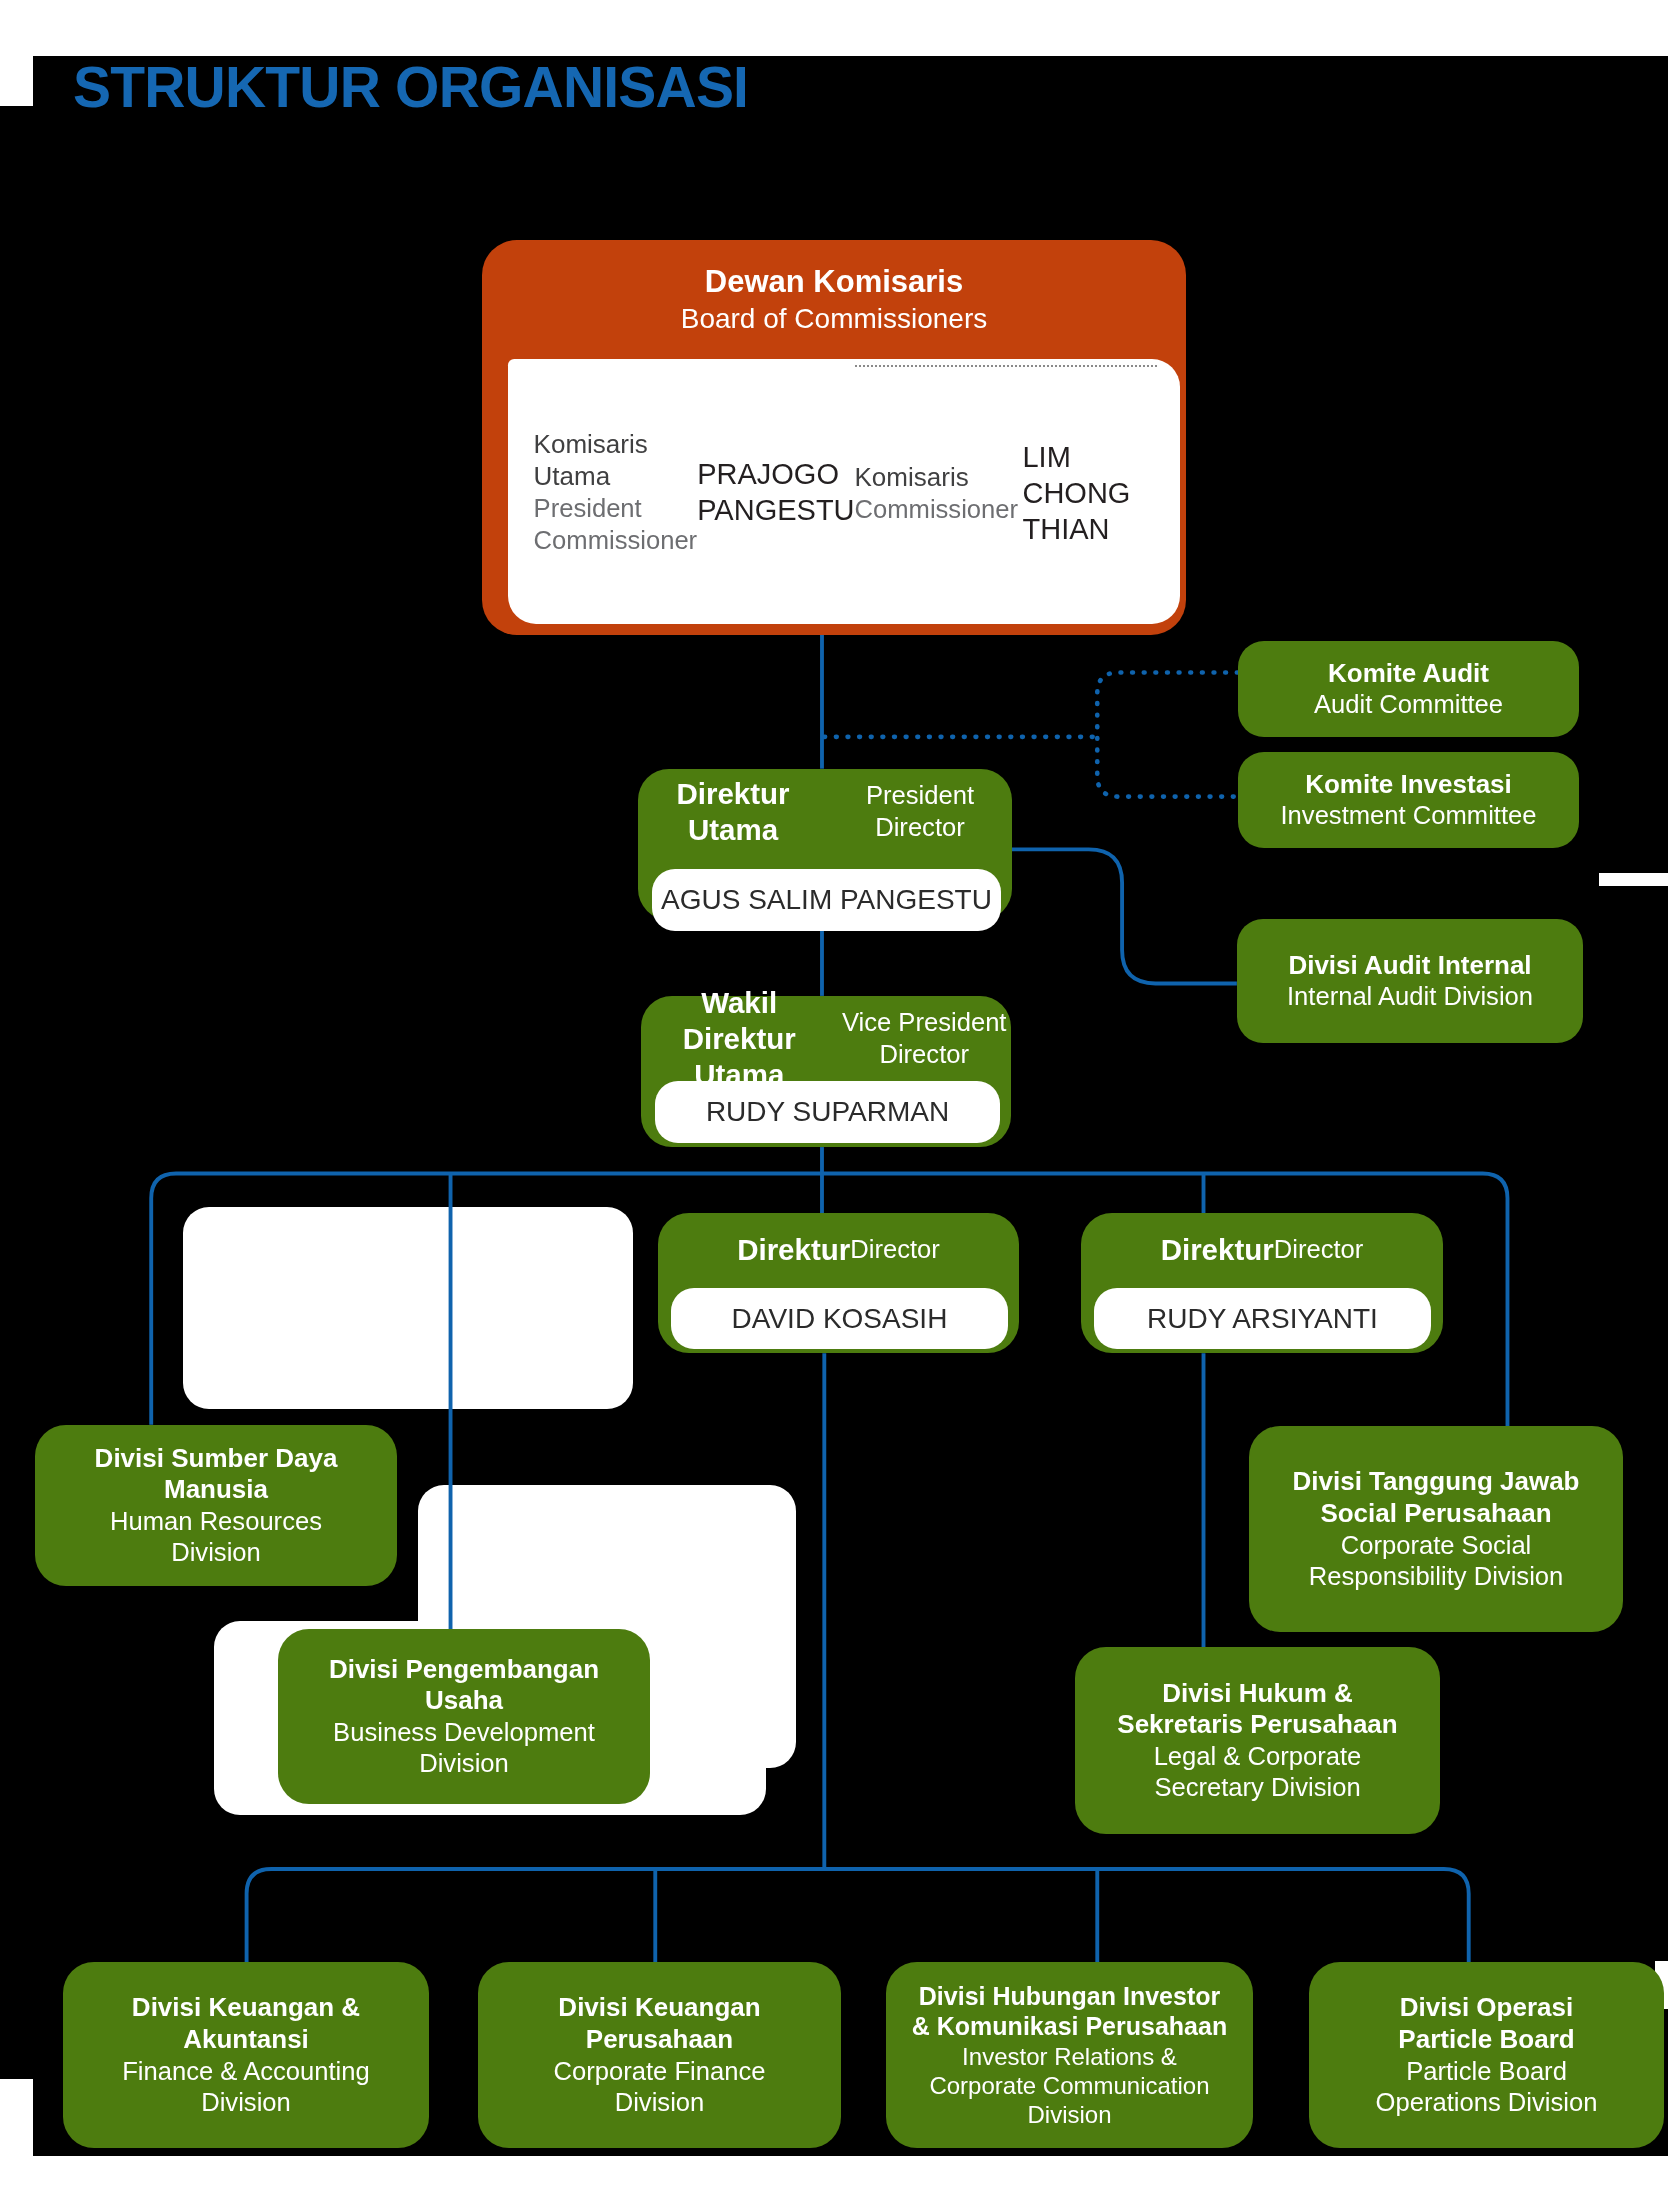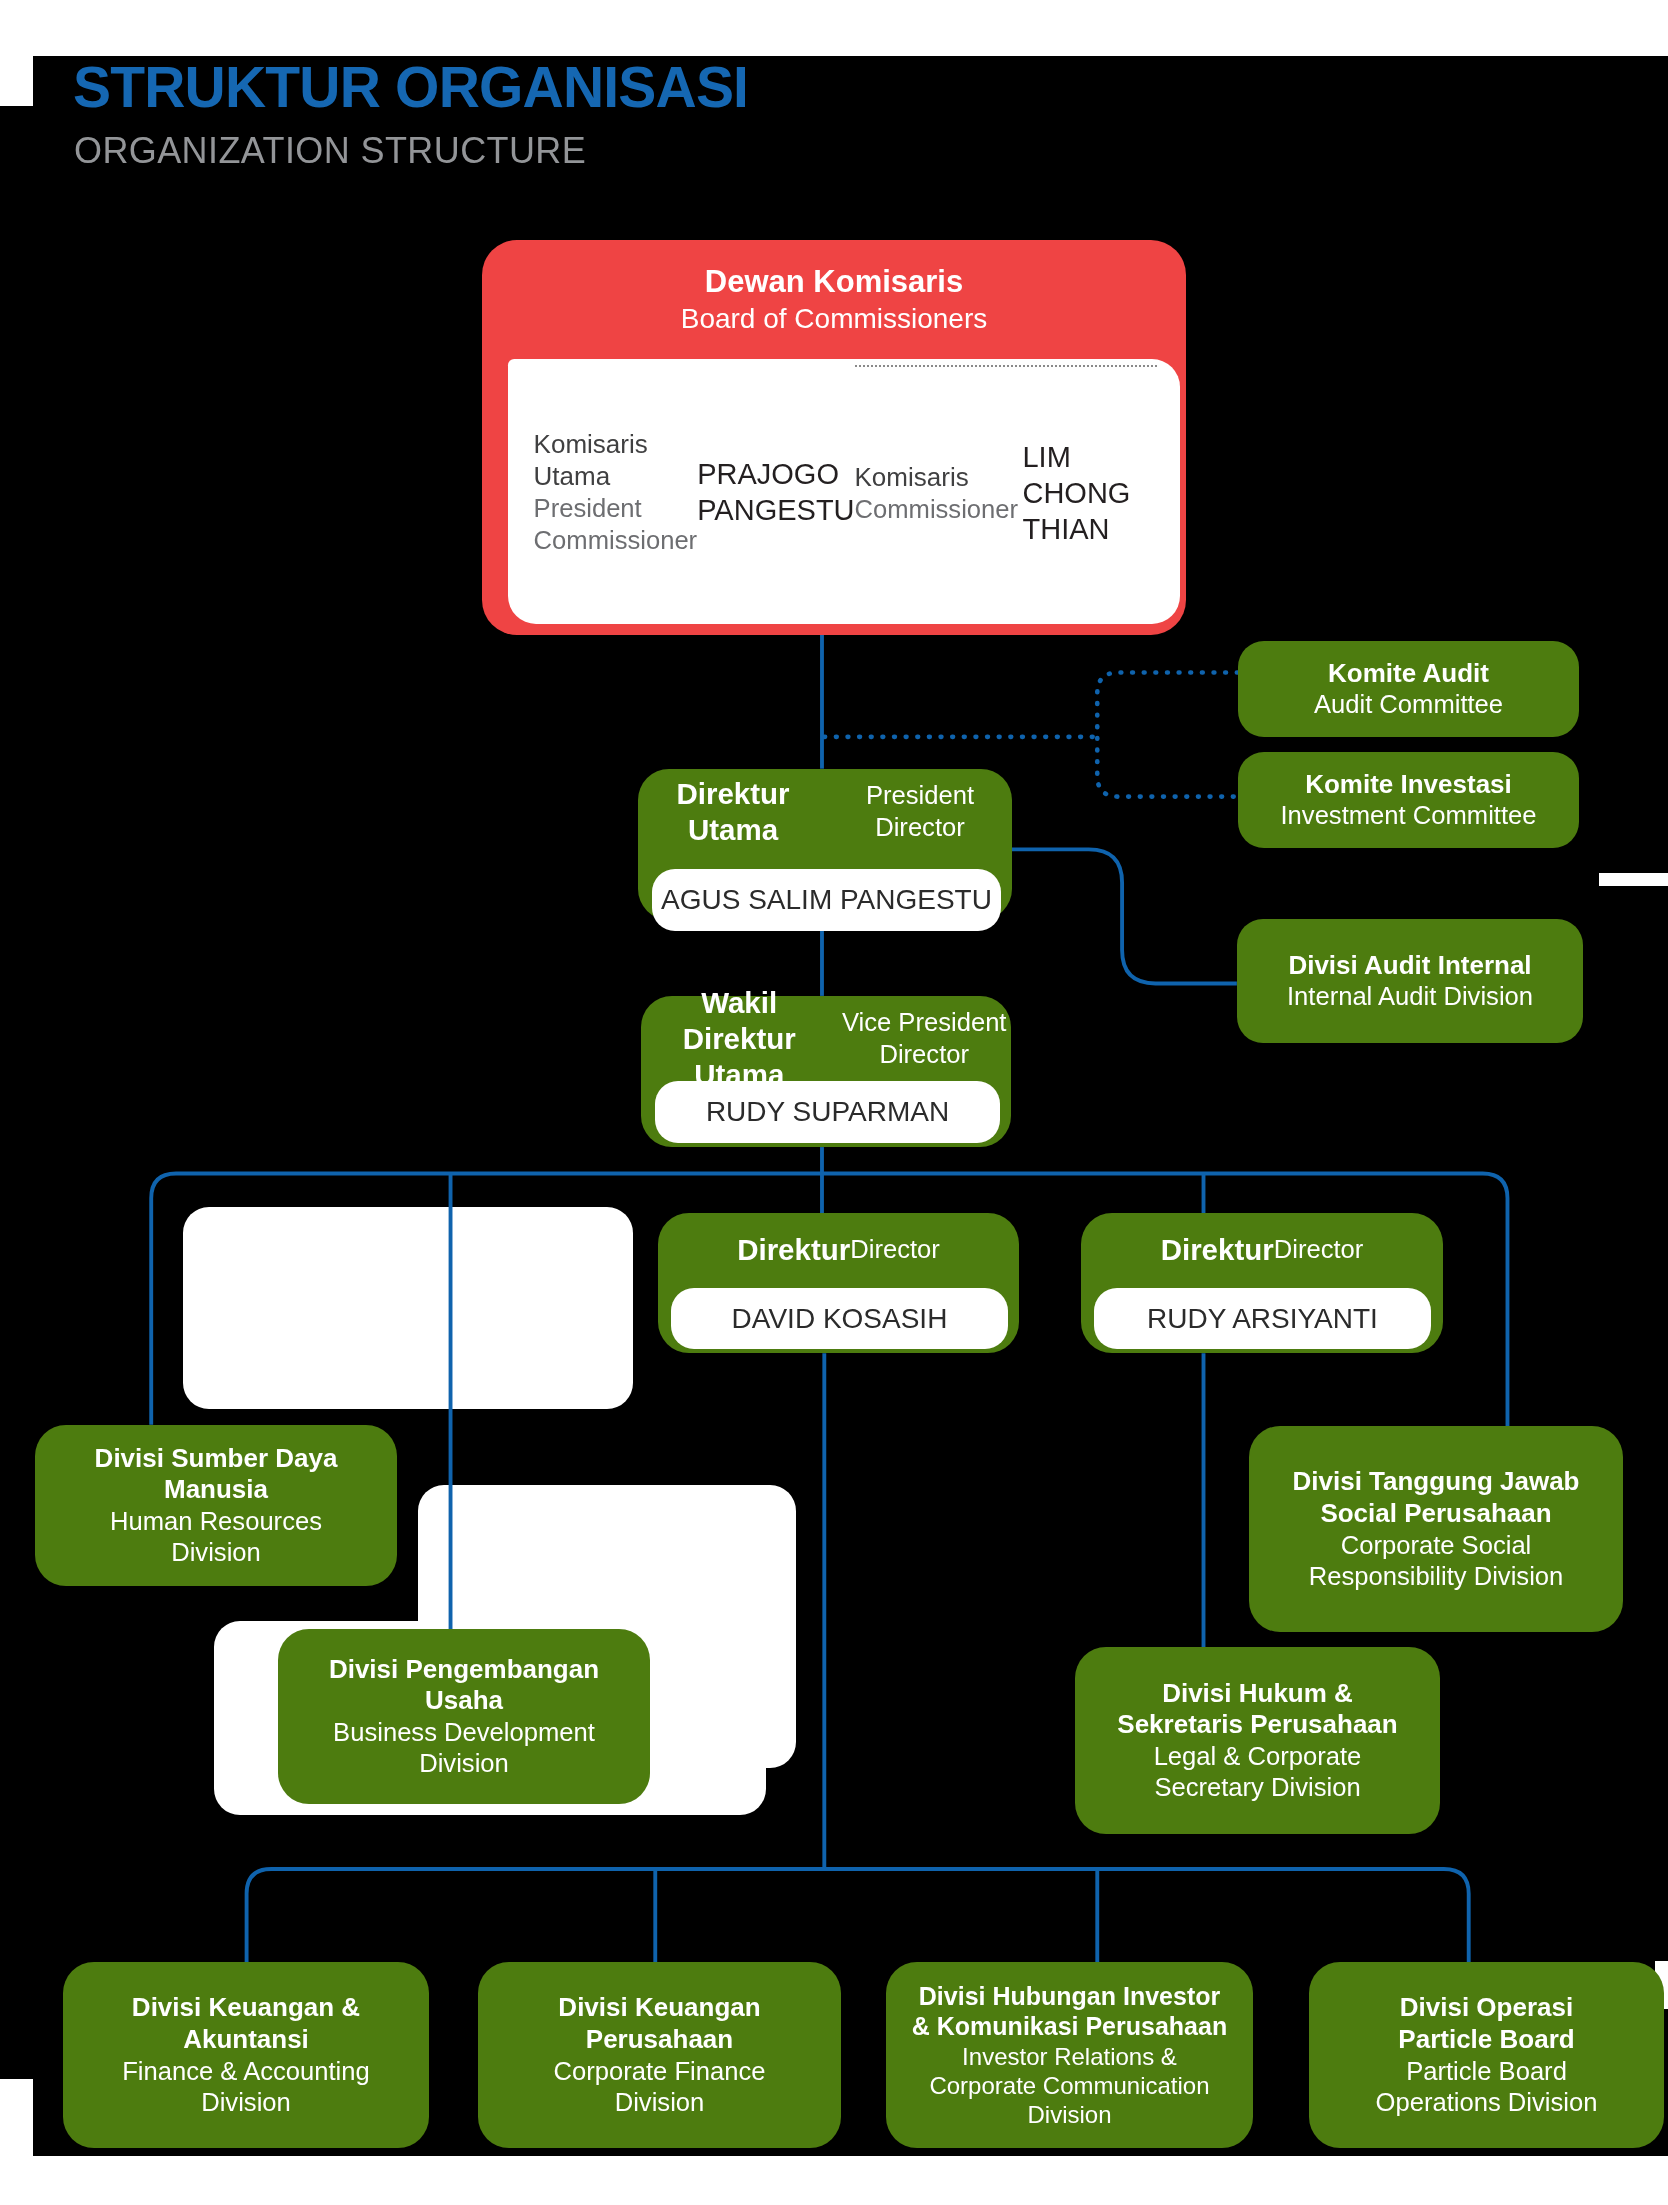--- a/index.html
+++ b/index.html
@@ -16,21 +16,21 @@
         color:#fff;text-align:center;line-height:1.22;}
   .node .b{font-weight:bold;font-size:26px;}
   .node .r{font-weight:normal;font-size:25.6px;}
   .hdrbox{justify-content:flex-start;}
   .hdrbox .hd{flex:0 0 auto;display:flex;flex-direction:row;justify-content:center;
               align-items:center;width:100%;}
   .namebar{background:#fff;border-radius:23px;color:#2b2b2b;font-size:28px;
            display:flex;align-items:center;justify-content:center;
            position:absolute;z-index:4;}
   
-  #board{position:absolute;left:482px;top:240px;width:704px;height:395px;background:#ef4444;
+  #board{position:absolute;left:482px;top:240px;width:704px;height:395px;background:#c2410c;
          border-radius:35px;z-index:3;}
   #board .bhd{height:119px;display:flex;flex-direction:column;justify-content:center;
               align-items:center;color:#fff;text-align:center;line-height:1.25;}
   #board .bhd .t1{font-weight:bold;font-size:31px;}
   #board .bhd .t2{font-size:28px;}
   #panel{position:absolute;left:25.6px;top:119px;right:6.2px;bottom:11px;background:#fff;
          border-radius:6.2px 28px 28px 28px;display:flex;flex-direction:row;
          padding:6.2px 23px 4.7px 26px;box-sizing:border-box;}
   .prow{flex:1;display:flex;align-items:center;}
   .prow + .prow{border-top:2.3px dotted #8a8a8a;}
@@ -80,21 +80,20 @@
       <path d="M1415,2410 V2532"></path>
     </g>
     <g stroke="#0f63ad" stroke-width="6" fill="none" stroke-dasharray="1 14" stroke-linecap="round">
 
       <path d="M1063,950 H1415"></path>
       <path d="M1596,867 H1442 Q1415,867 1415,894 V1000 Q1415,1027 1442,1027 H1596"></path>
     </g>
   </svg>
 
   <div id="ttl">STRUKTUR ORGANISASI</div>
-  <div id="sttl">ORGANIZATION STRUCTURE</div>
 
   <div id="board">
     <div class="bhd">
       <div class="t1">Dewan Komisaris</div>
       <div class="t2">Board of Commissioners</div>
     </div>
     <div id="panel">
       <div class="prow">
         <div class="plabel">
           <div class="id">Komisaris Utama</div>

